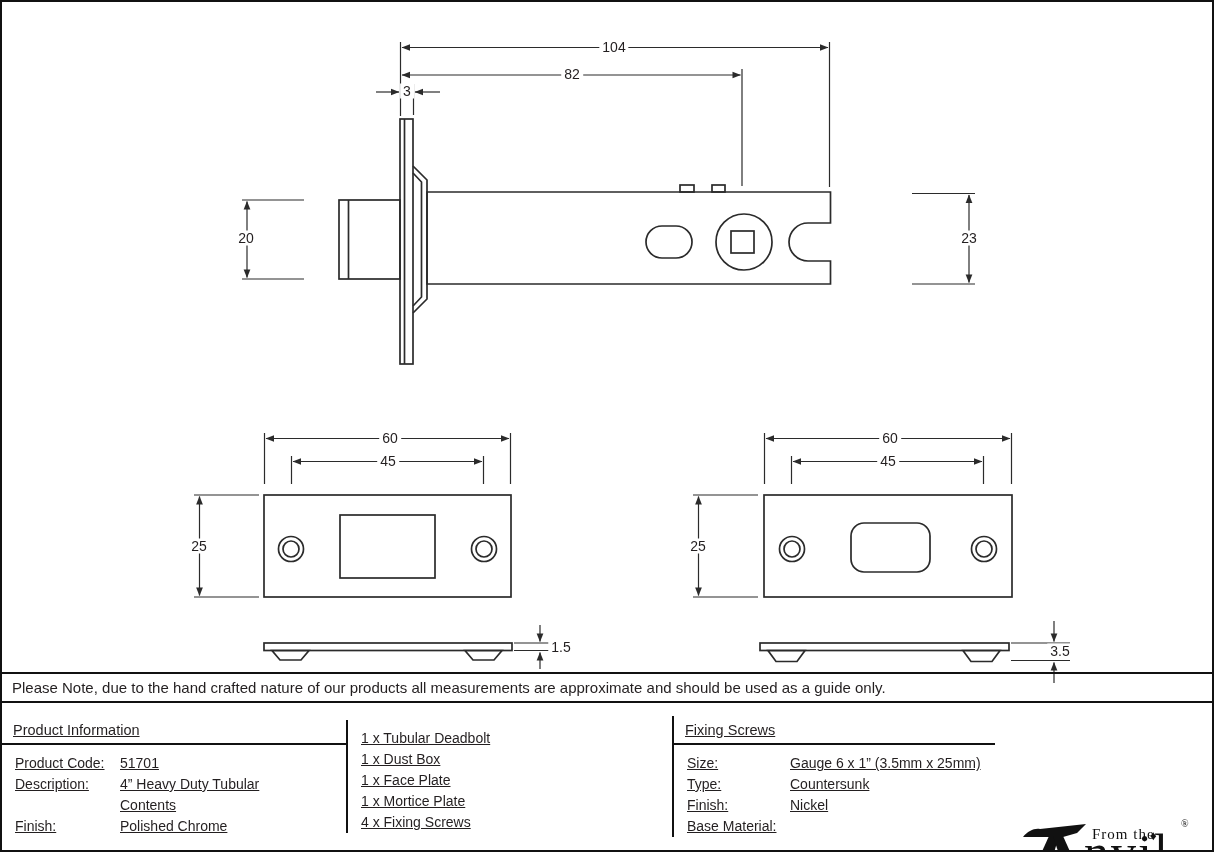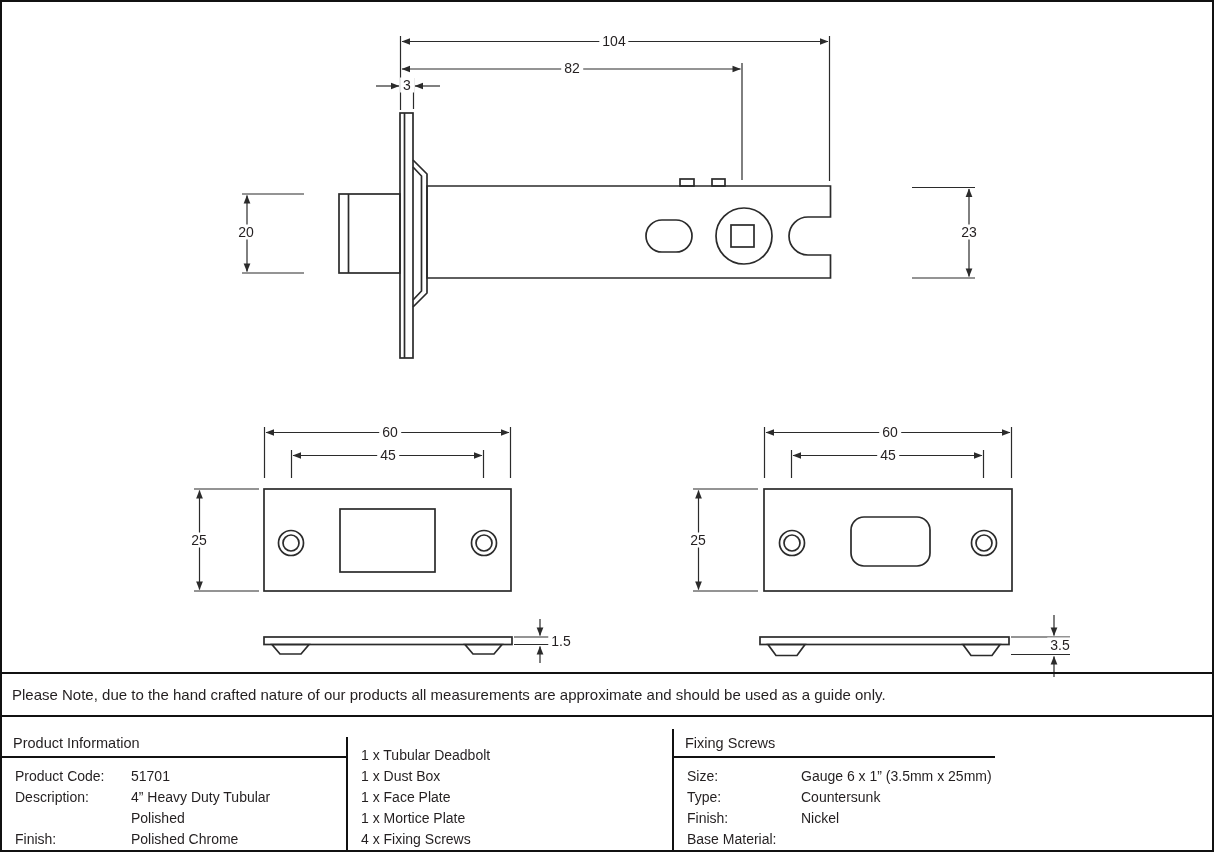--- a/index.html
+++ b/index.html
@@ -1,50 +1,50 @@
 <!DOCTYPE html>
 <html><head>
 <meta charset="utf-8">
 <style>
   html,body { margin:0; padding:0; background:#888; }
   .sheet {
     position:relative; width:1214px; height:852px; background:#fff;
     border:2px solid #111; box-sizing:border-box; overflow:hidden;
     font-family:"Liberation Sans", sans-serif; color:#231f20;
   }
-  .drawing { position:absolute; top:8px; left:0; width:1210px; height:670px; }
+  .drawing { position:absolute; top:14px; left:0; width:1210px; height:670px; }
   .drawing svg { position:absolute; top:0; left:0; }
   .dim-label {
     position:absolute; transform:translate(-50%,-50%); background:#fff;
     padding:0 3px; font-size:14px; line-height:15px; color:#231f20; white-space:nowrap;
   }
   .note-row {
-    position:absolute; top:670px; left:0; width:1210px; height:45px;
+    position:absolute; top:670px; left:0; width:1210px; height:31px;
     border-top:2px solid #111; border-bottom:2px solid #111; box-sizing:border-box;
     display:flex; align-items:center; padding-left:10px; font-size:15px;
   }
   .info-table {
     position:absolute; top:701px; left:0; width:1210px; bottom:0;
-    display:flex; align-items:flex-end;
+    display:flex; align-items:center;text-decoration:underline;
   }
   .col { box-sizing:border-box; }
   .col + .col { border-left:2px solid #111; }
   .col1 { width:344px; }
   .col2 { width:326px; }
   .col3 { width:323px; }
   .col4 { width:217px; position:relative; }
   .col-header {
     height:29px; border-bottom:2px solid #111; box-sizing:border-box;
     display:flex; align-items:center; padding-left:11px; font-size:14.5px;
   }
   .col-body { padding:8px 0 0 13px; font-size:14px; line-height:21px; }
   .kv { display:grid; }
   .col1 .kv { grid-template-columns:105px auto; }
   .col3 .kv { grid-template-columns:103px auto; }
-  .kv .v { white-space:nowrap;margin-left:11px; }
+  .kv .v { white-space:nowrap; }
   .pack-item { white-space:nowrap; }
   
   .logo { position:absolute; inset:0; }
   .logo * { position:absolute; color:#111; }
   .logo .anvil-a { left:26px; top:46px; }
   .logo .tagline { left:95px; top:49px; font-family:"Liberation Serif", serif; font-size:15px; letter-spacing:1px; }
   .logo .diamond { left:153px; top:51px; font-size:13px; }
   .logo .name { left:87px; top:50px; font-family:"Liberation Serif", serif; font-size:50px; line-height:50px; letter-spacing:2px; }
   .logo .reg { left:184px; top:41px; font-size:10px; font-family:"Liberation Serif", serif; }
 </style>
@@ -192,21 +192,21 @@
       <div class="col-header">Product Information</div>
       <div class="col-body">
         <div class="kv">
           <span class="k">Product Code:</span>
           <span class="v">51701</span>
         </div>
         <div class="kv">
           <span class="k">Description:</span>
           <span class="v">
             <div>4” Heavy Duty Tubular</div>
-            <div>Polished</div>
+            <div>Contents</div>
           </span>
         </div>
         <div class="kv">
           <span class="k">Finish:</span>
           <span class="v">Polished Chrome</span>
         </div>
       </div>
     </div>
 
     <div class="col col2">

